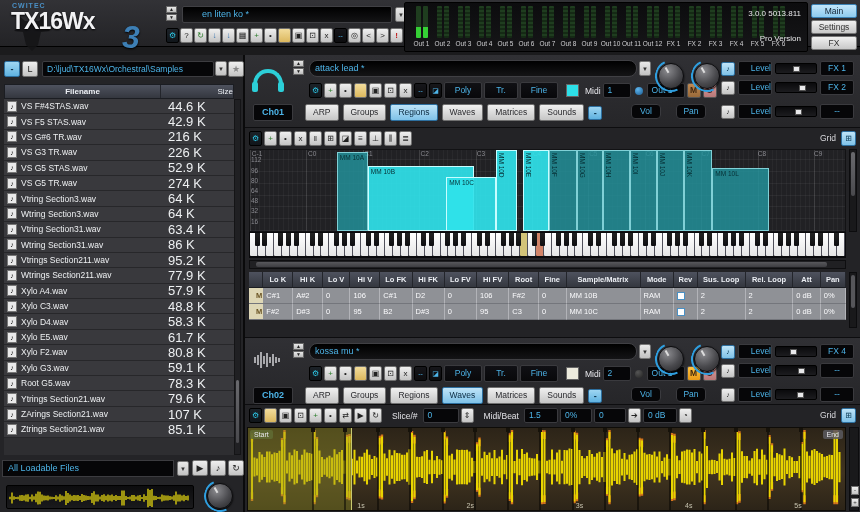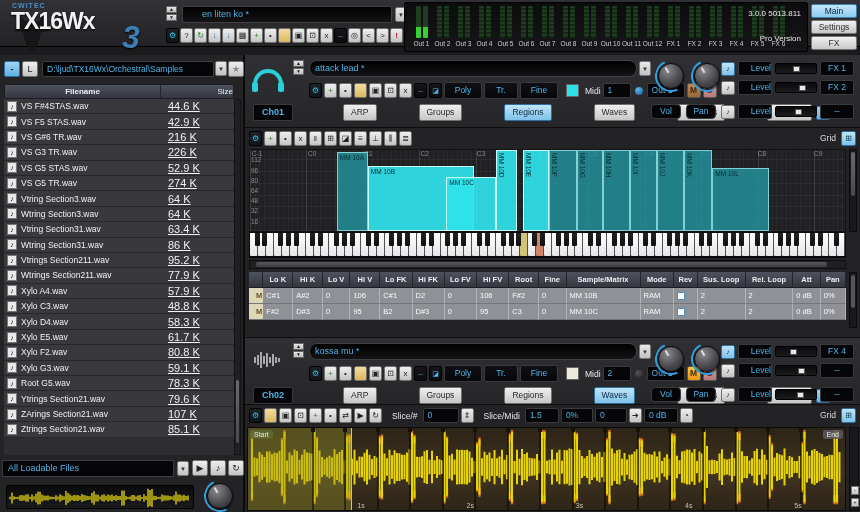--- a/index.html
+++ b/index.html
@@ -51,21 +51,21 @@
   .sqbtn.blue{background:linear-gradient(#9fd6f2,#5fb2e0);border-color:#2d6f9f;color:#0a2a40;font-weight:bold;}
   .path-dd{position:absolute;left:42px;top:4px;width:172px;height:16px;background:#060608;border:1px solid #3c3c40;border-radius:2px;color:#4db4e8;font-size:8.5px;line-height:14px;padding:0 4px;white-space:nowrap;overflow:hidden;}
   .ftable-head{position:absolute;left:4px;top:29px;width:230px;height:15px;display:flex;background:linear-gradient(#4e525e,#34373f);border:1px solid #1b1d22;}
   .ftable-head .c1{flex:1;font-size:8px;font-weight:bold;color:#eceff4;text-align:center;line-height:13px;border-right:1px solid #23252b;}
   .ftable-head .c2{width:72px;font-size:8px;font-weight:normal;color:#eceff4;text-align:right;line-height:13px;}
   .frows{position:absolute;left:4px;top:44px;width:230px;height:356px;background:#2e2e31;overflow:hidden;}
   .frow{display:flex;height:15.4px;align-items:center;border-bottom:1px solid #27272a;background:#39393d;}
   .frow.sel{background:#78787d;}
   .ficon{width:10px;height:11px;background:#e9e9ea;border:1px solid #777;margin:0 4px 0 3px;font-size:7px;line-height:10px;text-align:center;color:#222;}
   .fname{flex:1;font-size:8.5px;color:#eef0f2;white-space:nowrap;overflow:hidden;}
-  .fsize{width:66px;font-size:11px;color:#eef0f2;text-decoration:underline;}
+  .fsize{width:66px;font-size:13px;color:#eef0f2;}
   .fscroll{position:absolute;right:2px;top:44px;width:7px;height:356px;background:#202023;border:1px solid #141416;}
   .fscroll .thumb{position:absolute;left:1px;right:1px;top:79%;height:18%;background:linear-gradient(#6a6a6e,#49494d);border-radius:2px;}
   .filterbar{position:absolute;left:0px;top:403px;width:245px;height:22px;}
   .filter-dd{position:absolute;left:2px;top:2px;width:172px;height:17px;background:#060608;border:1px solid #3c3c40;color:#4db4e8;font-size:9px;line-height:15px;padding:0 5px;}
   .prevwave{position:absolute;left:6px;top:430px;width:188px;height:24px;background:linear-gradient(#0c0c0e,#1a1a1c);border:1px solid #000;border-radius:2px;}
   .knob{position:relative;width:26px;height:26px;border-radius:50%;background:radial-gradient(circle at 35% 28%,#8a8a8e,#4a4a4e 55%,#232326);border:1px solid #0c0c0e;box-shadow:0 1px 2px #000;}
   .knob::before{content:'';position:absolute;inset:-4px;border-radius:50%;border:2px solid transparent;border-left-color:#2f9fe0;border-bottom-color:#2f9fe0;transform:rotate(20deg);}
   .knob::after{content:'';position:absolute;left:50%;top:2px;width:2px;height:6px;background:#ddd;transform:translateX(-50%) rotate(-30deg);transform-origin:50% 11px;}
   .prevknob{position:absolute;left:207px;top:428px;}
 
@@ -88,34 +88,34 @@
   .midilab{font-size:8.5px;color:#e8e8ec;margin-left:4px;}
   .blkfield{height:15px;background:#060608;border:1px solid #3a3a3e;color:#4db4e8;font-size:8.5px;line-height:13px;padding:0 4px;border-radius:2px;}
   .dot{width:8px;height:8px;border-radius:50%;background:radial-gradient(circle at 35% 30%,#5fb6ee,#1a5a90);margin:0 2px;}
   .dot.off{background:radial-gradient(circle at 35% 30%,#555,#222);}
   .msbtn{width:14px;height:15px;border:1px solid #555;border-radius:2px;font-size:8.5px;font-weight:bold;text-align:center;line-height:13px;color:#402810;}
   .m1{background:linear-gradient(#c08a52,#9a6a3a);}
   .m-on{background:linear-gradient(#ffc23e,#e89a18);}
   .s-btn{background:linear-gradient(#d89a9a,#b87878);color:#4a1e1e;}
   .chtabs{position:absolute;left:8px;top:49px;display:flex;gap:4px;align-items:center;}
   .chname{height:17px;background:#060608;border:1px solid #3a3a3e;border-radius:2px;color:#4db4e8;font-size:9px;font-weight:bold;line-height:15px;padding:0 8px;margin-right:8px;}
-  .tab{height:17px;background:linear-gradient(#f0f0f0,#c6c6c6);border:1px solid #707070;border-radius:2px;color:#2a2a2e;font-size:8.5px;line-height:15px;padding:0 7px;margin-left:38px;}
+  .tab{height:17px;background:linear-gradient(#f0f0f0,#c6c6c6);border:1px solid #707070;border-radius:2px;color:#2a2a2e;font-size:8.5px;line-height:15px;padding:0 7px;}
   .tab.active{background:linear-gradient(#bfe4f8,#7fc2e8);border-color:#2d6f9f;color:#0a2a40;}
   .collapse{width:14px;height:14px;background:linear-gradient(#9fd6f2,#5fb2e0);border:1px solid #2d6f9f;border-radius:2px;color:#083048;font-weight:bold;font-size:9px;line-height:12px;text-align:center;}
   .chright{position:absolute;right:6px;top:4px;width:200px;}
   .chknob1{position:absolute;left:4px;top:4px;}
   .chknob2{position:absolute;left:40px;top:4px;}
   .srow{position:absolute;right:0;display:flex;gap:3px;align-items:center;}
   .spk{width:14px;height:14px;background:linear-gradient(#efefef,#c4c4c4);border:1px solid #707070;border-radius:2px;font-size:7px;text-align:center;line-height:12px;color:#333;}
   .spk.on{background:linear-gradient(#bfe4f8,#7fc2e8);border-color:#2d6f9f;color:#0a3a55;}
   .lvl{width:34px;height:15px;background:#060608;border:1px solid #3a3a3e;border-radius:2px;color:#4db4e8;font-size:8.5px;line-height:13px;text-align:right;}
   .hsl{position:relative;width:42px;height:11px;background:linear-gradient(#0a0a0c,#1c1c1f);border:1px solid #000;border-radius:2px;}
   .hsl .thb{position:absolute;top:2px;width:7px;height:6px;background:#e8e8ea;border:1px solid #555;}
   .dest{width:34px;height:15px;background:#060608;border:1px solid #3a3a3e;border-radius:2px;color:#4db4e8;font-size:8.5px;line-height:13px;text-align:center;}
-  .vp{width:30px;height:15px;background:#060608;border:1px solid #3a3a3e;border-radius:4px;color:#4db4e8;font-size:8.5px;line-height:13px;text-align:center;margin-right:2px;}
+  .vp{width:30px;height:15px;background:#060608;border:1px solid #3a3a3e;border-radius:4px;color:#4db4e8;font-size:8.5px;line-height:13px;text-align:center;margin-right:12px;}
 
   
   .regedit{position:absolute;left:0;top:73px;width:615px;height:210px;background:#232326;border-bottom:1px solid #0d0d0f;}
   .redit-tool{position:absolute;left:4px;top:3px;display:flex;gap:2px;align-items:center;}
   .gridlab{position:absolute;right:24px;top:5px;font-size:8.5px;color:#d8d8dc;}
   .gridbtn{position:absolute;right:4px;top:3px;width:15px;height:15px;background:linear-gradient(#bfe4f8,#7fc2e8);border:1px solid #2d6f9f;border-radius:2px;color:#0a3a55;font-size:8px;text-align:center;line-height:13px;}
   .regmap{position:absolute;left:4px;top:21px;width:597px;height:83px;background:#212124;overflow:hidden;border:1px solid #121214;}
   .regmap .gridbg{position:absolute;inset:0;background:
       repeating-linear-gradient(90deg,rgba(255,255,255,.10) 0 1px,transparent 1px 56.4px),
       repeating-linear-gradient(90deg,rgba(255,255,255,.035) 0 1px,transparent 1px 4.7px),
@@ -878,21 +878,21 @@
           <div class="tb">▣</div>
           <div class="tb">⊡</div>
           <div class="tb green">+</div>
           <div class="tb">•</div>
           <div class="tb">⇄</div>
           <div class="tb">▶</div>
           <div class="tb">↻</div>
           <span class="wlab">Slice/#</span>
           <div class="blkfield" style="width: 36px;">0</div>
           <div class="tb">⇕</div>
-          <span class="wlab">Slice/Midi</span>
+          <span class="wlab">Midi/Beat</span>
           <div class="blkfield" style="width: 34px;">1.5</div>
           <div class="blkfield" style="width: 32px;">0%</div>
           <div class="blkfield" style="width: 32px;">0</div>
           <div class="tb">➔</div>
           <div class="blkfield" style="width: 34px;">0 dB</div>
           <div class="tb">◔</div>
         </div>
       <div class="gridlab" style="top:5px;">Grid</div>
       <div class="gridbtn" style="top:3px;">⊞</div>
       <div class="wavebox" id="wave-box">

